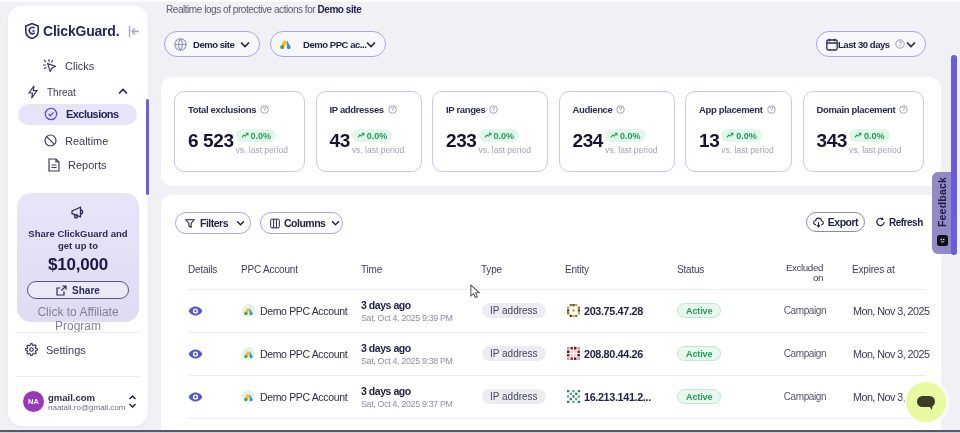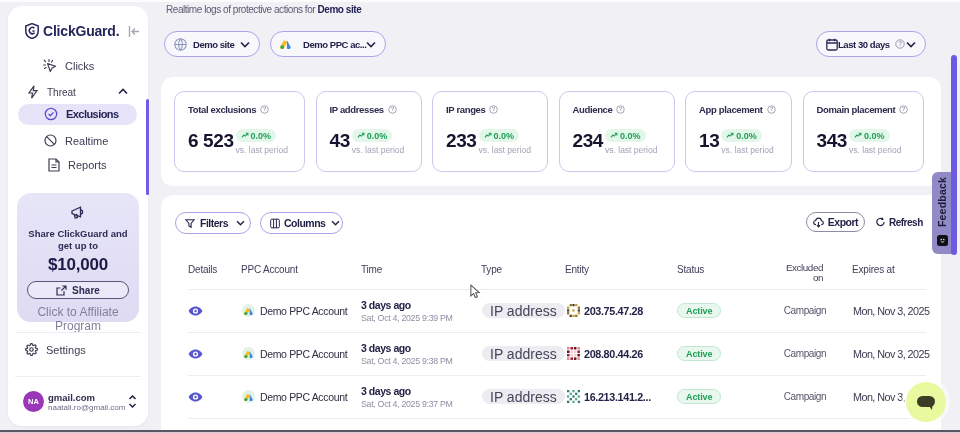--- a/index.html
+++ b/index.html
@@ -53,21 +53,21 @@
 .fbtn{position:absolute;top:17px;height:22px;border:1px solid #aaa4ea;border-radius:12px;background:#fff;display:flex;align-items:center;font-size:10.5px;letter-spacing:-.5px;font-weight:bold;color:#232349;padding:0 9px;white-space:nowrap}
 #exportBtn{position:absolute;top:17px;left:645px;height:20px;width:59px;border:1px solid #8c8ca6;border-radius:11px;display:flex;align-items:center;justify-content:center;font-size:10.5px;letter-spacing:-.6px;font-weight:bold;color:#232349;white-space:nowrap}
 #refreshBtn{position:absolute;top:18px;left:715px;height:18px;display:flex;align-items:center;font-size:10px;letter-spacing:-.3px;font-weight:bold;color:#232349;white-space:nowrap}
 
 #thead{position:absolute;top:60px;left:0;width:780px;font-size:10px;letter-spacing:-.2px;color:#3e3e58}
 #thead div{position:absolute;white-space:nowrap}
 #thead .wrap{white-space:normal;line-height:9.5px;font-size:9.8px;letter-spacing:-.4px}
 .rowline{position:absolute;left:27px;width:738px;height:1px;background:#ededf1}
 .trow{position:absolute;left:0;width:775px;height:43px;font-size:11px}
 .cell{position:absolute;top:0;height:43px;display:flex;align-items:center;white-space:nowrap}
-.typePill{background:#ececf1;border-radius:8px;height:15px;padding:0 8px;display:flex;align-items:center;font-size:14px;color:#45455c}
+.typePill{background:#ececf1;border-radius:8px;height:15px;padding:0 8px;display:flex;align-items:center;font-size:10px;color:#45455c}
 .statusPill{background:#e9f8ef;border:1px solid #c0e8d0;border-radius:9px;height:15px;padding:0 8px;display:flex;align-items:center;font-size:9px;letter-spacing:-.1px;font-weight:bold;color:#1f9d55}
 .adsCircle{width:13px;height:13px;border-radius:50%;background:#e2f2e9;display:flex;align-items:center;justify-content:center}
 
 #feedback{left:932px;top:172px;width:20px;height:82px;background:#908ac7;border-radius:6px 0 0 6px}
 #feedback .txt{position:absolute;left:0;top:60px;width:60px;height:20px;color:#1e1e3c;font-size:10.5px;font-weight:bold;letter-spacing:.2px;text-align:center;line-height:20px;transform:rotate(-90deg);transform-origin:0 0}
 #fbicon{position:absolute;left:4.5px;top:63px;width:11px;height:11px;background:#101016;border-radius:2.5px;display:flex;align-items:center;justify-content:center}
 #scrollbar{left:951px;top:55px;width:6px;height:200px;background:#6a5ce0;border-radius:3px}
 #chat{left:906px;top:382px;width:40px;height:40px;border-radius:50%;background:#e9f9a0;box-shadow:0 0 0 4px rgba(255,255,255,.55);display:flex;align-items:center;justify-content:center}
 #botline{left:0;top:430px;width:960px;height:2px;background:#585864}
 #botline2{left:0;top:432px;width:960px;height:1px;background:#cfcfda}

